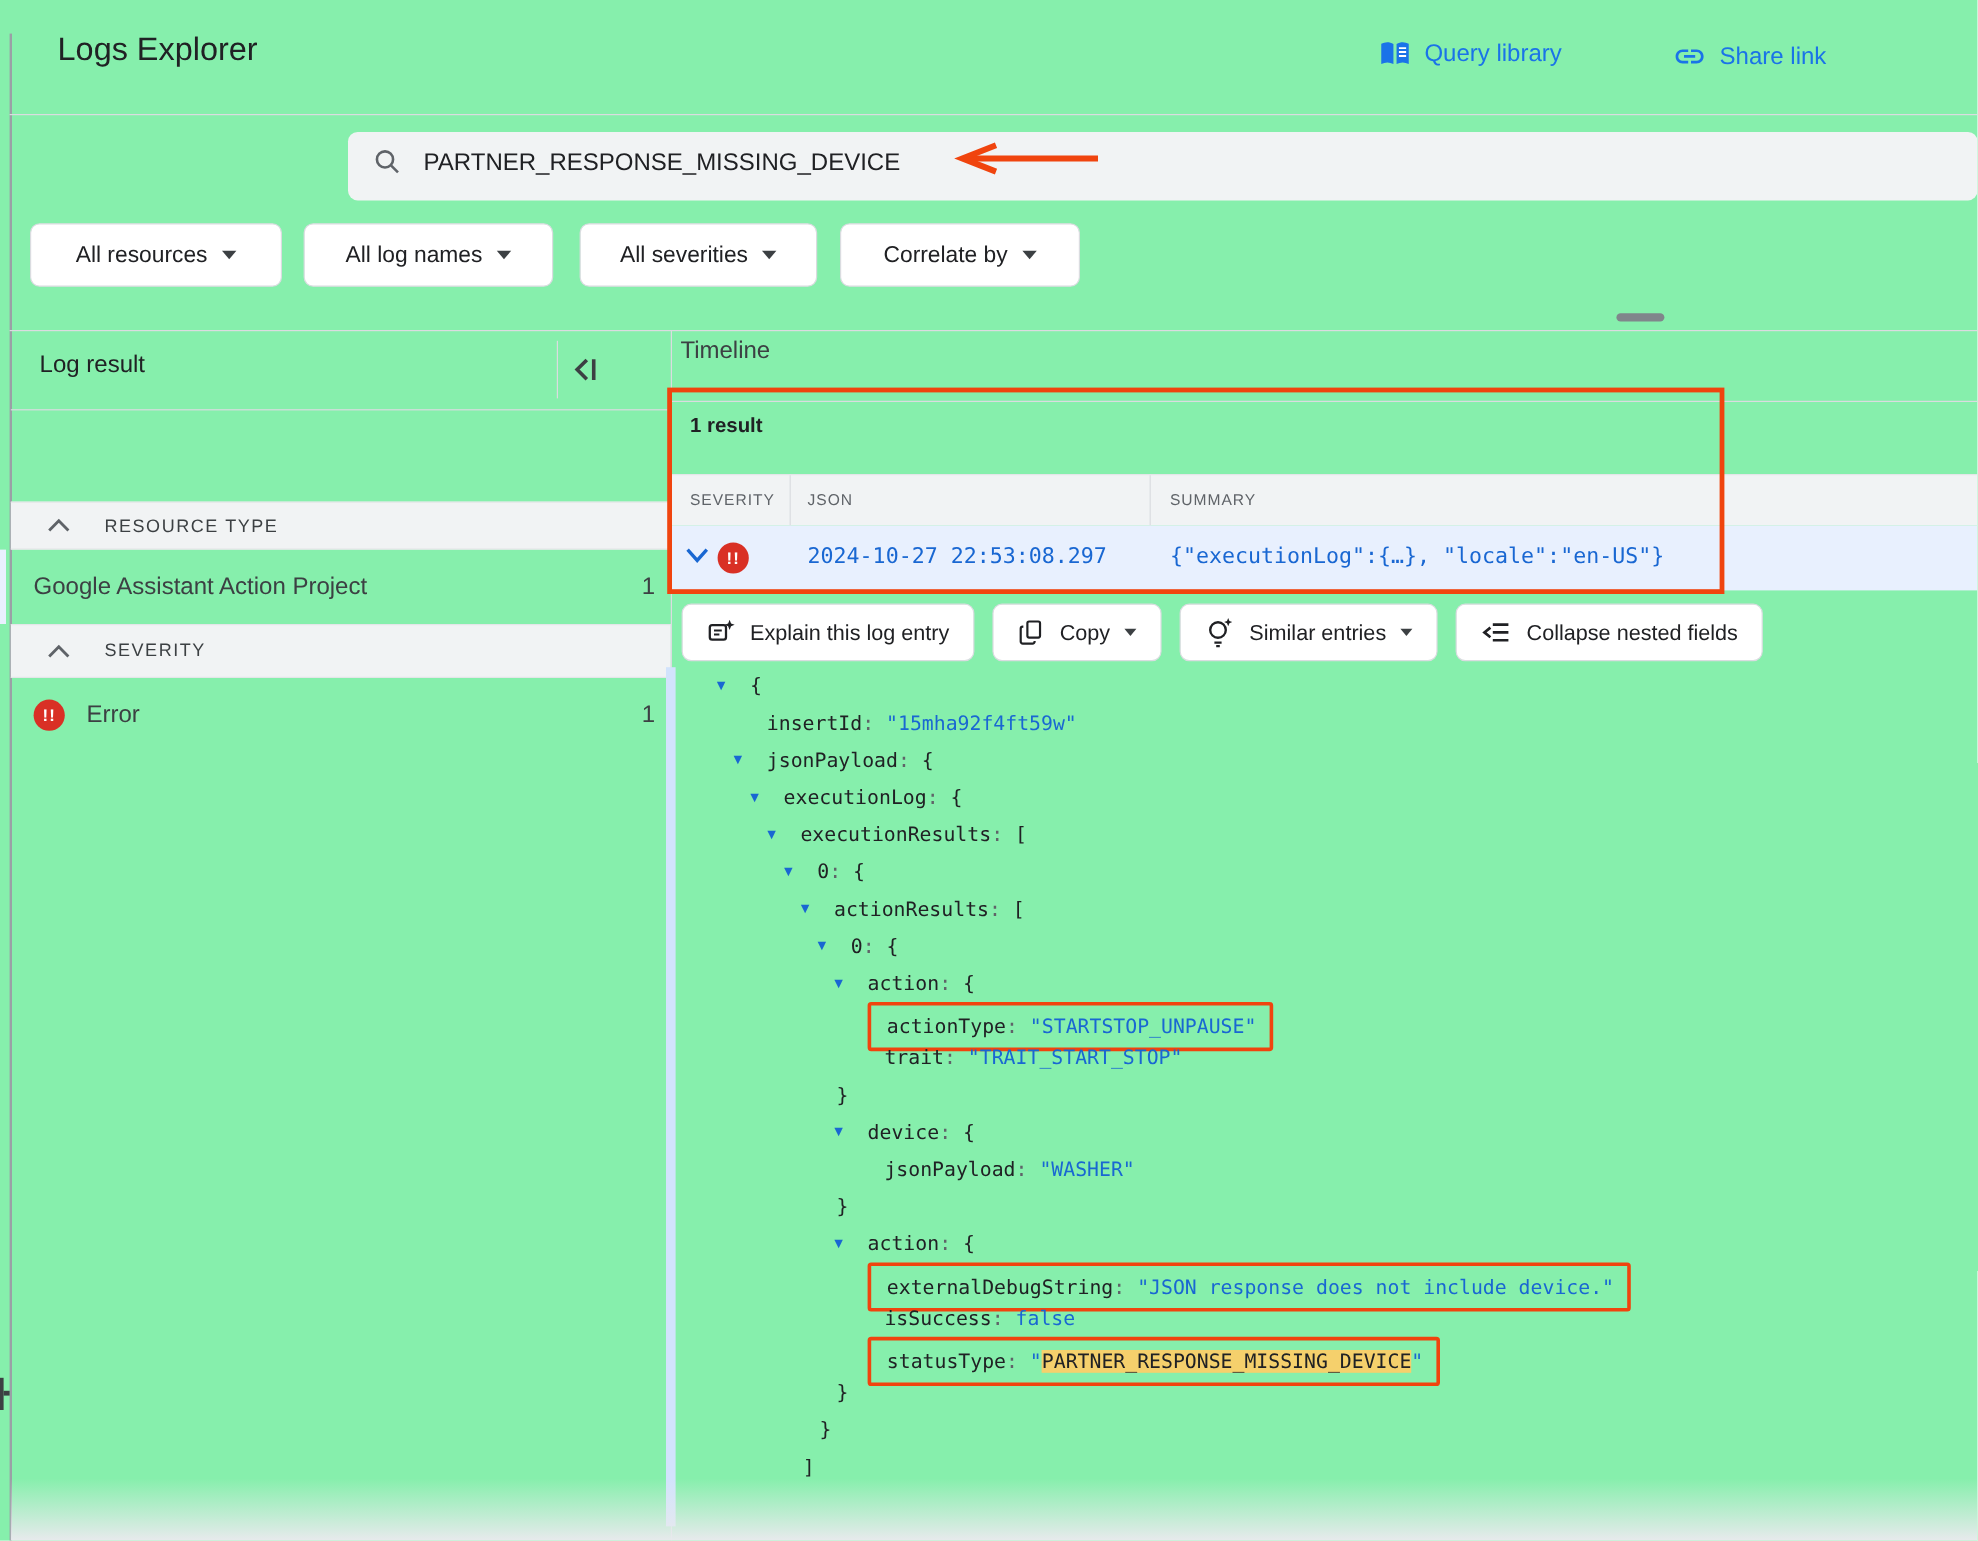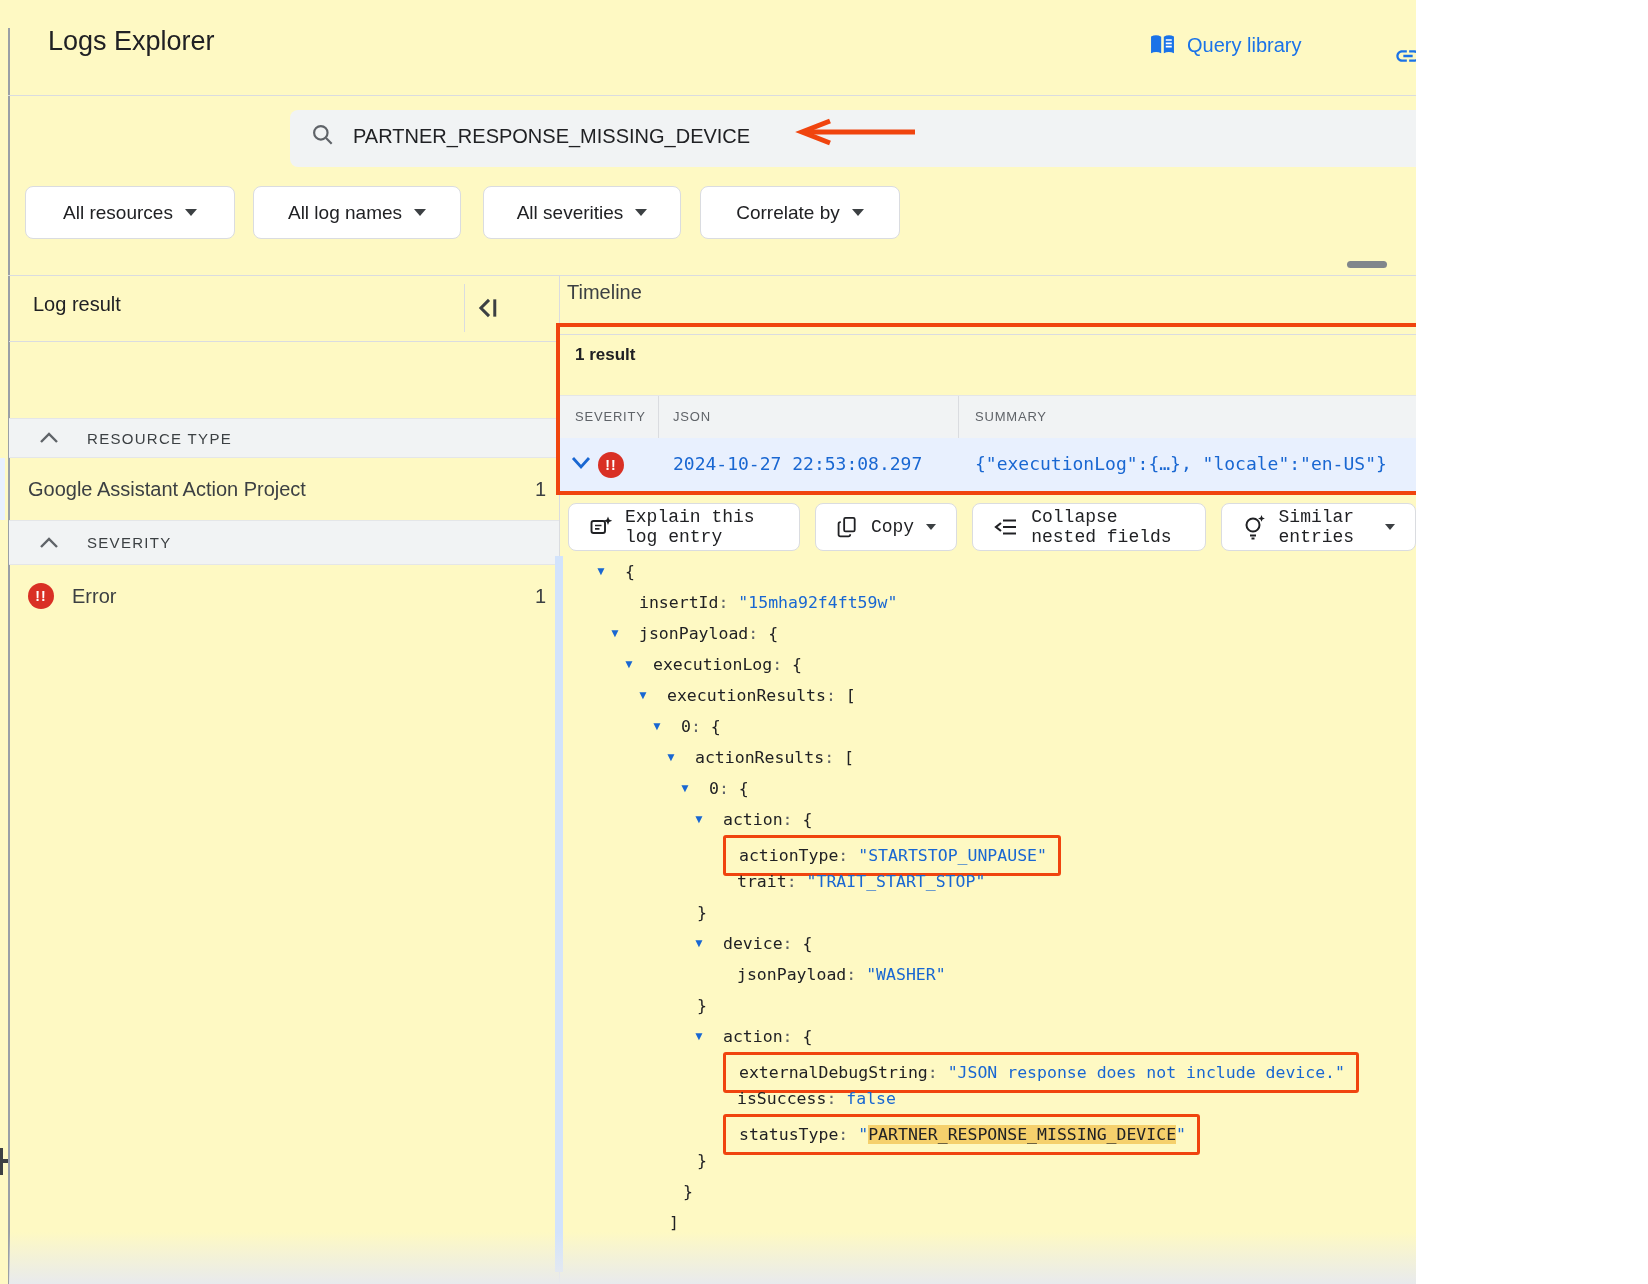--- a/index.html
+++ b/index.html
@@ -1,16 +1,16 @@
 <!DOCTYPE html>
 <html><head>
 <meta charset="utf-8">
 <style>
   html,body{margin:0;padding:0;background:#fff;}
-  .stage{position:relative;width:1416px;height:1284px;background:#fef9c3;overflow:hidden;
+  .stage{position:relative;width:1648px;height:1284px;background:#86efac;overflow:hidden;
          font-family:"Liberation Sans",sans-serif;color:#202124;}
   .abs{position:absolute;}
   .hline{position:absolute;height:1px;background:#dadce0;}
   .vline{position:absolute;width:1px;background:#dadce0;}
 
   
   .page-title{left:48px;top:26px;font-size:27px;color:#202124;}
   .toplink{top:33px;display:flex;align-items:center;gap:11px;color:#1a73e8;font-size:20px;font-weight:500;cursor:pointer;}
   .toplink svg{display:block;}
 
@@ -47,21 +47,21 @@
   .handle{left:1347px;top:261px;width:40px;height:7px;border-radius:4px;background:#80868b;cursor:grab;}
   .result{left:575px;top:345px;font-size:17px;font-weight:700;color:#202124;}
   .thead{left:559px;top:395px;width:1089px;height:43px;background:#f1f3f4;border-top:1px solid #e4e6e8;box-sizing:border-box;}
   .thead .col{position:absolute;top:13px;font-size:13px;color:#5f6368;letter-spacing:.8px;font-weight:500;}
   .lrow{left:559px;top:438px;width:1089px;height:54px;background:#e8f0fe;cursor:pointer;}
   .mono{font-family:"DejaVu Sans Mono",monospace;}
   .lrow .time{position:absolute;left:114px;top:15px;font-size:18px;color:#1967d2;}
   .lrow .summ{position:absolute;left:416px;top:15px;font-size:18px;color:#1967d2;white-space:pre;}
 
   
-  .toolbar{left:568px;top:503px;display:flex;gap:15px;font-family:Liberation Mono, monospace;}
+  .toolbar{left:568px;top:503px;display:flex;gap:15px;}
   .tbtn{height:48px;border:1px solid #dadce0;border-radius:8px;background:#fff;display:inline-flex;align-items:center;
         padding:0 20px;gap:12px;font-size:18px;font-weight:500;color:#202124;box-sizing:border-box;cursor:pointer;}
   .tbtn .caret{border-left-width:5px;border-right-width:5px;border-top-width:6px;}
 
   
   .jstrip{left:555px;top:556px;width:8px;height:716px;background:#d2e3fc;}
   .jrow{position:absolute;left:0;width:1648px;height:31px;line-height:31px;font-family:"DejaVu Sans Mono",monospace;
         font-size:16.5px;white-space:pre;}
   .jrow .tri{position:absolute;top:0;font-size:12px;color:#1967d2;font-family:"Liberation Sans",sans-serif;cursor:pointer;}
   .jrow .cnt{position:absolute;top:0;}
@@ -229,37 +229,37 @@
           <svg width="23" height="24" viewBox="0 0 24 24">
             <rect x="8.5" y="2.5" width="11" height="14" rx="1.5" fill="none" stroke="#202124" stroke-width="1.9"></rect>
             <path d="M5 7 H4.5 A1.8 1.8 0 0 0 2.7 8.8 V20 A1.8 1.8 0 0 0 4.5 21.8 H13 A1.8 1.8 0 0 0 14.8 20 V19.5" fill="none" stroke="#202124" stroke-width="1.9"></path>
           </svg>
         </span>
     <span>Copy</span>
         <span class="caret"></span>
       </div>
       <div class="tbtn">
         <span style="display:flex">
-          <svg width="26" height="22" viewBox="0 0 26 22">
-            <path d="M10 4.5h13M10 11h13M10 17.5h13" stroke="#202124" stroke-width="2.2"></path>
-            <path d="M8 7 L3 11 L8 15" fill="none" stroke="#202124" stroke-width="2.2"></path>
-          </svg>
-        </span>
-    <span>Collapse nested fields</span>
-      </div>
-      <div class="tbtn">
-        <span style="display:flex">
           <svg width="25" height="26" viewBox="0 0 25 26">
             <circle cx="11" cy="11" r="6.5" fill="none" stroke="#202124" stroke-width="2"></circle>
             <path d="M8 21.5h6M9.5 24.5h3" stroke="#202124" stroke-width="1.8"></path>
             <path d="M19.5 1l1 2.4 2.4 1-2.4 1-1 2.4-1-2.4-2.4-1 2.4-1z" fill="#202124"></path>
           </svg>
         </span>
     <span>Similar entries</span>
         <span class="caret"></span>
+      </div>
+      <div class="tbtn">
+        <span style="display:flex">
+          <svg width="26" height="22" viewBox="0 0 26 22">
+            <path d="M10 4.5h13M10 11h13M10 17.5h13" stroke="#202124" stroke-width="2.2"></path>
+            <path d="M8 7 L3 11 L8 15" fill="none" stroke="#202124" stroke-width="2.2"></path>
+          </svg>
+        </span>
+    <span>Collapse nested fields</span>
       </div>
     </div>
 
   <div class="abs jstrip"></div>
   <div id="json-tree">
       <div class="jrow" style="top: 556px;"><span class="tri" style="left: 595px;">▼</span><span class="cnt" style="left: 625px;"><span class="p">{</span></span></div>
       <div class="jrow" style="top: 587px;"><span class="cnt" style="left: 639px;"><span class="k">insertId</span><span class="c">: </span><span class="v">"</span><span class="v">15mha92f4ft59w</span><span class="v">"</span></span></div>
       <div class="jrow" style="top: 618px;"><span class="tri" style="left: 609px;">▼</span><span class="cnt" style="left: 639px;"><span class="k">jsonPayload</span><span class="c">: </span><span class="p">{</span></span></div>
       <div class="jrow" style="top: 649px;"><span class="tri" style="left: 623px;">▼</span><span class="cnt" style="left: 653px;"><span class="k">executionLog</span><span class="c">: </span><span class="p">{</span></span></div>
       <div class="jrow" style="top: 680px;"><span class="tri" style="left: 637px;">▼</span><span class="cnt" style="left: 667px;"><span class="k">executionResults</span><span class="c">: </span><span class="p">[</span></span></div>

